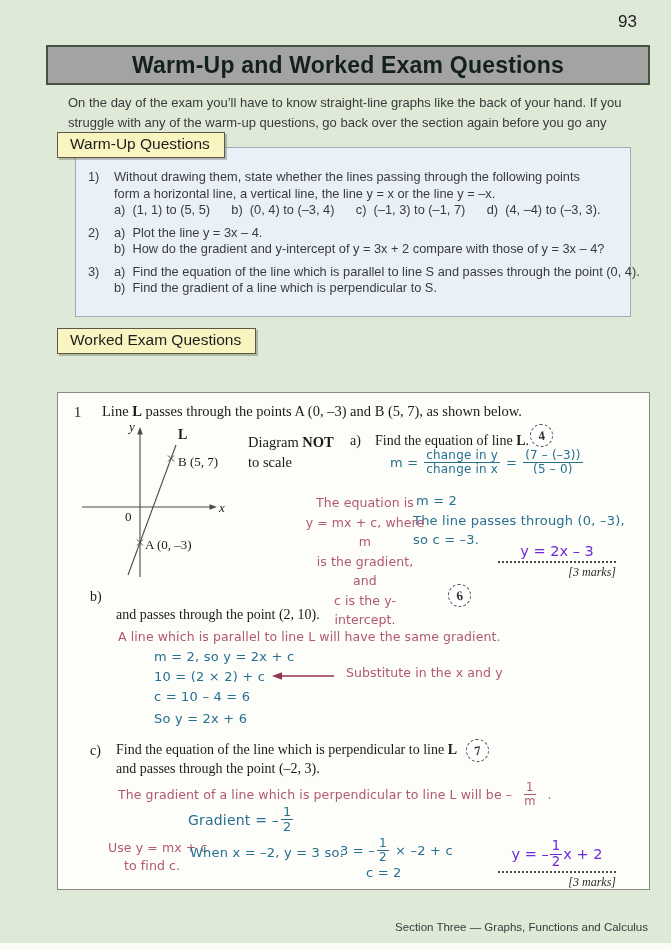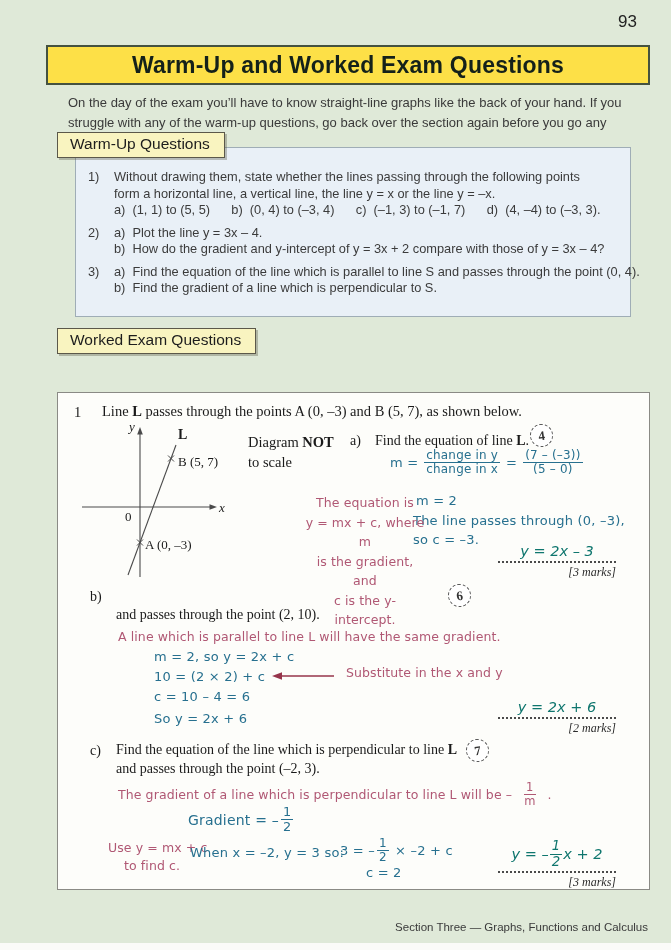--- a/index.html
+++ b/index.html
@@ -2,21 +2,21 @@
 <html><head>
 <meta charset="utf-8">
 <style>
   html,body{margin:0;padding:0;}
   body{width:671px;height:950px;background:#dfe9d8;font-family:"Liberation Sans",sans-serif;position:relative;overflow:hidden;}
   .page{position:absolute;inset:0;}
   .abs{position:absolute;}
 
   .page-number{left:618px;top:12px;font-size:17px;color:#222;}
 
-  .banner{left:46px;top:45px;width:600px;height:36px;background:#fde047;border:2px solid #44523f;display:flex;align-items:center;justify-content:center;}
+  .banner{left:46px;top:45px;width:600px;height:36px;background:#a3a3a3;border:2px solid #44523f;display:flex;align-items:center;justify-content:center;}
   .banner-title{font-size:23px;font-weight:bold;color:#14211a;letter-spacing:.2px;}
 
   .intro{left:68px;top:93px;width:566px;font-size:13px;line-height:1.5;color:#3a3a3a;}
 
   .tab{background:#f9f4c0;border:1.5px solid #5b584a;padding:2px 14px 4px 12px;font-size:15.5px;color:#1d1d1d;box-shadow:2px 2px 0 rgba(90,90,70,.35);z-index:3;}
   .tab-warmup{left:57px;top:132px;}
   .tab-worked{left:57px;top:328px;}
 
   .warmup-box{left:75px;top:147px;width:556px;height:170px;background:#e9f0f7;border:1px solid #9fadb6;box-sizing:border-box;padding:21px 10px 0 12px;z-index:1;}
   .wq-row{display:flex;margin-bottom:6px;font-size:12.8px;color:#3b3b3b;line-height:16.5px;}
@@ -48,21 +48,21 @@
 
   .hand{font-family:"DejaVu Sans",sans-serif;font-size:13px;color:#27708f;letter-spacing:.2px;white-space:pre;}
   .pink{font-family:"DejaVu Sans",sans-serif;font-size:12.5px;color:#b05874;letter-spacing:.1px;white-space:pre;}
   .note-center{text-align:center;line-height:19.5px;white-space:normal;}
 
   .frac{display:inline-flex;flex-direction:column;align-items:center;line-height:1.1;font-size:.92em;vertical-align:middle;}
   .frac .fnum{border-bottom:1.3px solid currentColor;padding:0 2px;}
   .hrow{display:flex;align-items:center;gap:6px;}
 
   .answer-block{width:118px;text-align:center;}
-  .answer-text{font-family:"DejaVu Sans",sans-serif;font-style:italic;font-size:14.5px;color:#0f766e;padding-bottom:2px;border-bottom:2px dotted #4a4a4a;display:flex;justify-content:center;align-items:center;gap:1px;white-space:pre;}
+  .answer-text{font-family:"DejaVu Sans",sans-serif;font-size:14.5px;color:#6d28d9;padding-bottom:2px;border-bottom:2px dotted #4a4a4a;display:flex;justify-content:center;align-items:center;gap:1px;white-space:pre;}
   .answer-marks{font-family:"Liberation Serif",serif;font-style:italic;font-size:12px;color:#2b2b2b;text-align:right;margin-top:2px;}
 
   .arrow-svg line{stroke:#96344b;stroke-width:1.6;}
   .arrow-svg polygon{fill:#96344b;}
 
   .footer{right:23px;top:921px;font-size:11.5px;color:#3a3a3a;}
   .bottom-strip{left:0;top:943px;width:671px;height:7px;background:#fbfbf8;}
 </style>
 </head>
 <body>
@@ -170,24 +170,20 @@
     <div class="abs hand" style="left:96px;top:256px;">m = 2, so y = 2x + c</div>
     <div class="abs hand" style="left:96px;top:276px;">10 = (2 × 2) + c</div>
     <svg class="abs arrow-svg" style="left:212px;top:278px;" width="66" height="10">
       <line x1="64" y1="5" x2="10" y2="5"></line>
       <polygon points="2,5 12,1.2 12,8.8"></polygon>
     </svg>
     <div class="abs pink" style="left:288px;top:272px;">Substitute in the x and y</div>
     <div class="abs hand" style="left:96px;top:296px;">c = 10 – 4 = 6</div>
     <div class="abs hand" style="left:96px;top:318px;">So y = 2x + 6</div>
 
-    <div class="abs answer-block" style="left:440px;top:306px;">
-      <div class="answer-text">y = 2x + 6</div>
-      <div class="answer-marks">[2 marks]</div>
-    </div>
 
     <div class="abs serif part-label" style="left:32px;top:350px;">c)</div>
     <div class="abs serif part-q" style="left:58px;top:349px;"><span>Find the equation of the line which is perpendicular to line </span><span class="bold">L</span></div>
     <div class="abs badge" style="left:408px;top:346px;">7</div>
     <div class="abs serif part-q" style="left:58px;top:368px;">and passes through the point (–2, 3).</div>
 
     <div class="abs pink hrow" style="left:60px;top:388px;gap:12px;">
       <span>The gradient of a line which is perpendicular to line L will be –</span>
       <span class="frac"><span class="fnum">1</span><span>m</span></span>
       <span>.</span>

